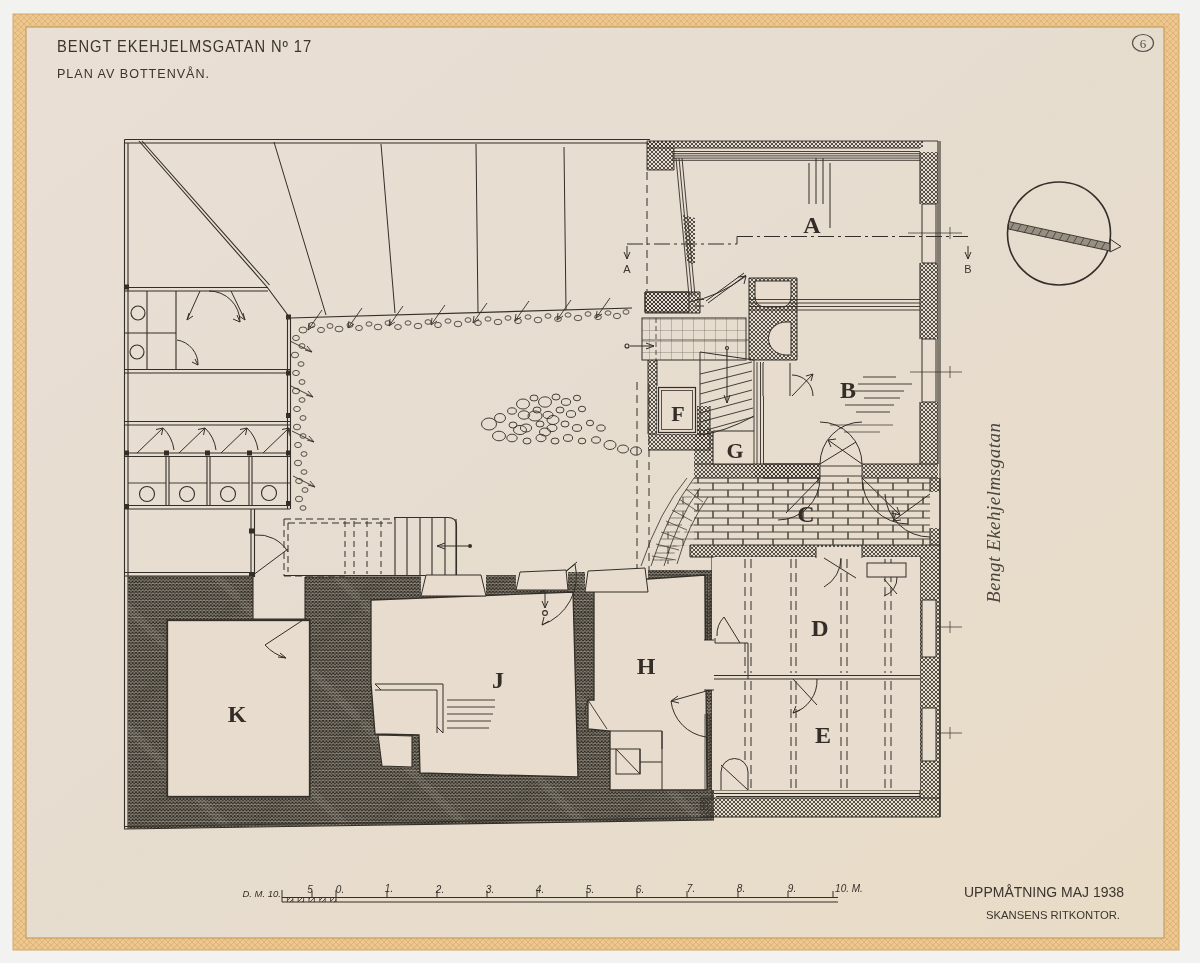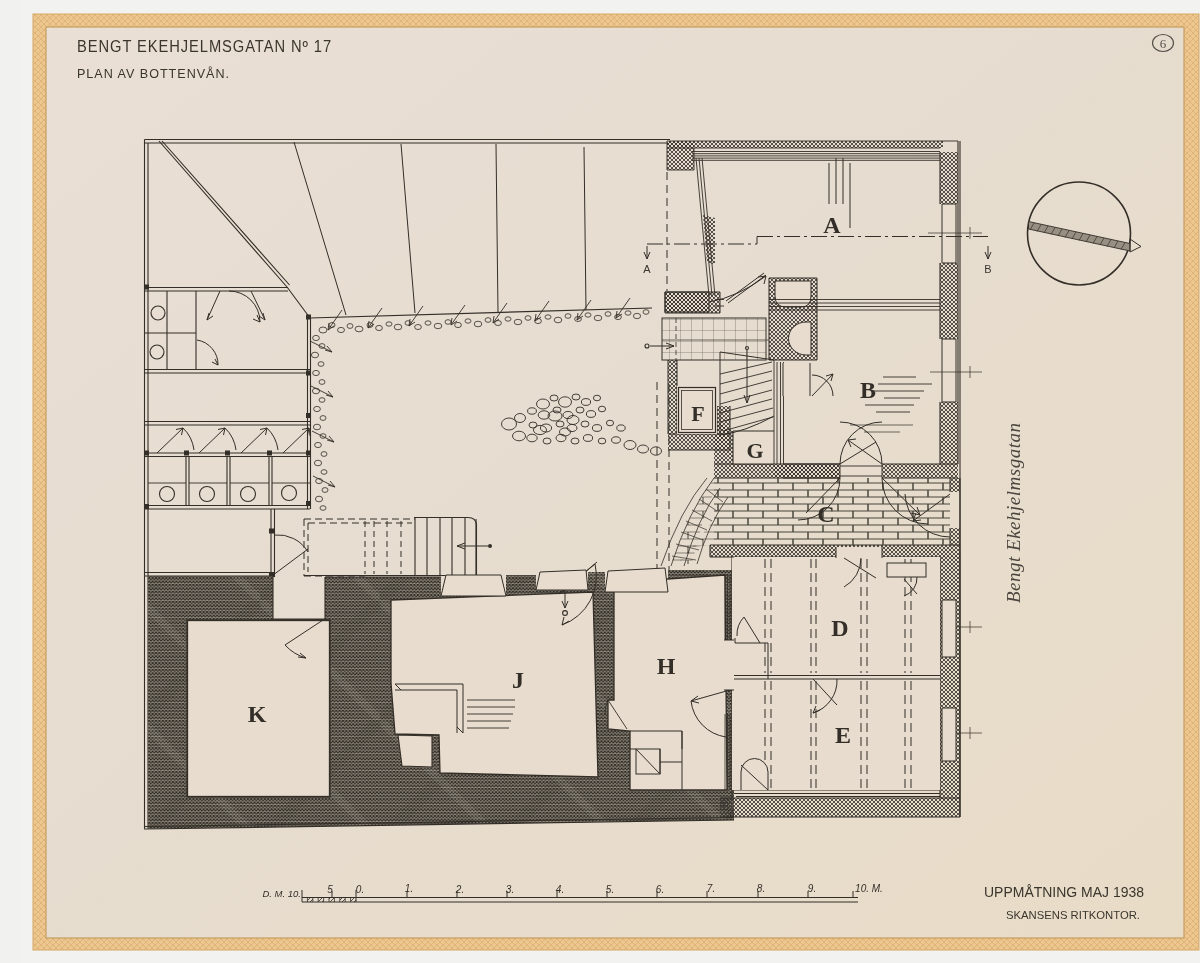--- a/index.html
+++ b/index.html
@@ -1,16 +1,16 @@
 <!DOCTYPE html>
 <html><head>
 <meta charset="utf-8">
 <style>
   html,body{margin:0;padding:0;background:#f1f1ef;}
-  #page{width:1060px;height:963px;position:relative;font-family:"Liberation Sans",sans-serif;padding-left:20px;}
+  #page{width:1060px;height:963px;position:relative;font-family:"Liberation Sans",sans-serif;}
   svg{display:block;}
 </style>
 </head>
 <body>
 <div id="page">
 <svg width="1200" height="963" viewBox="0 0 1200 963">
 <defs>
   <linearGradient id="paperg" x1="0" y1="0" x2="1" y2="1">
     <stop offset="0" stop-color="#eadfd5"></stop>
     <stop offset="0.45" stop-color="#e6dccf"></stop>

